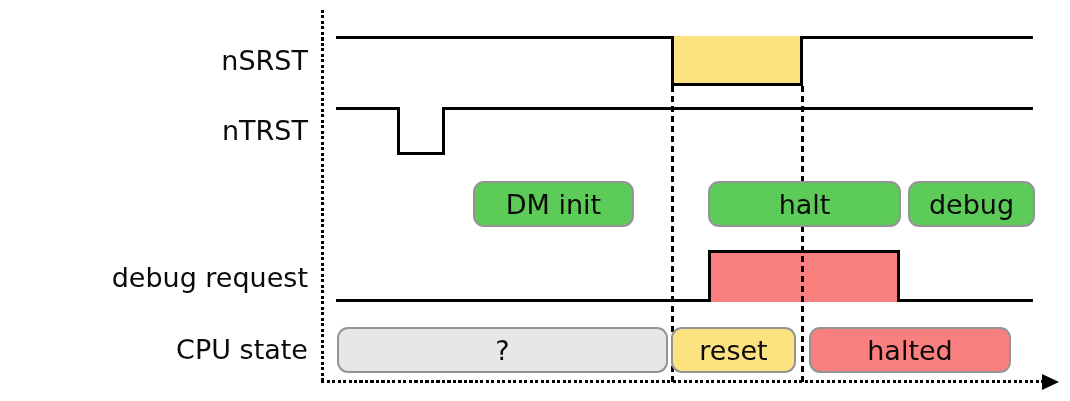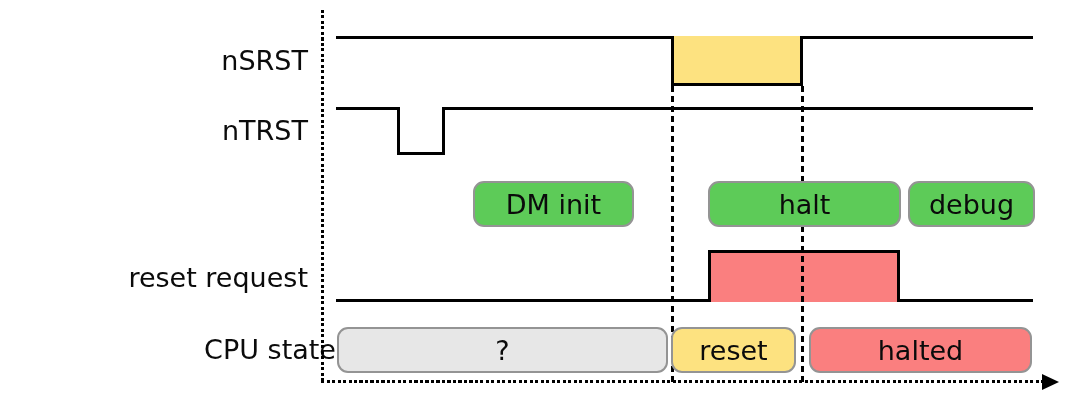--- a/index.html
+++ b/index.html
@@ -22,21 +22,21 @@
     line-height: 34px;
     text-align: right;
     font-size: 27px;
     white-space: nowrap;
     color: #0b0b0b;
   }
   .lbl-nsrst { top: 44px; }
   .lbl-ntrst { top: 114px; }
   .lbl-dra   { top: 189px; }
   .lbl-hreq  { top: 261px; }
-  .lbl-cpu   { top: 333px; padding-left: 28px; }
+  .lbl-cpu   { top: 333px; }
 
   
   .axis-v {
     position: absolute;
     left: 321px; top: 10px;
     width: 3px; height: 373px;
     background: repeating-linear-gradient(to bottom, #000 0 3px, transparent 3px 5.5px);
     z-index: 2;
   }
   .axis-h {
@@ -134,30 +134,30 @@
   .fill-green  { background: #5dcb58; }
   .fill-yellow { background: #fde280; }
   .fill-red    { background: #fa7f7f; }
   .fill-gray   { background: #e7e7e7; }
 
   .box-dminit { left: 473px; width: 161px; }
   .box-halt   { left: 708px; width: 193px; }
   .box-debug  { left: 908px; width: 127px; }
   .box-q      { left: 337px; width: 331px; }
   .box-reset  { left: 671px; width: 125px; }
-  .box-halted { left: 809px; width: 223px; }
+  .box-halted { left: 809px; width: 202px; }
 </style>
 </head>
 <body>
 
 <div class="diagram">
 
   <div class="row-label lbl-nsrst">nSRST</div>
   <div class="row-label lbl-ntrst">nTRST</div>
-  <div class="row-label lbl-hreq">reset request</div>
+  <div class="row-label lbl-hreq">debug request</div>
   <div class="row-label lbl-cpu">CPU state</div>
 
   <div class="axis-v"></div>
   <div class="axis-h"></div>
   <div class="axis-arrow"></div>
 
   <div class="vdash vdash-1"></div>
   <div class="vdash vdash-2"></div>
 
   <div class="hline nsrst-h1"></div>

